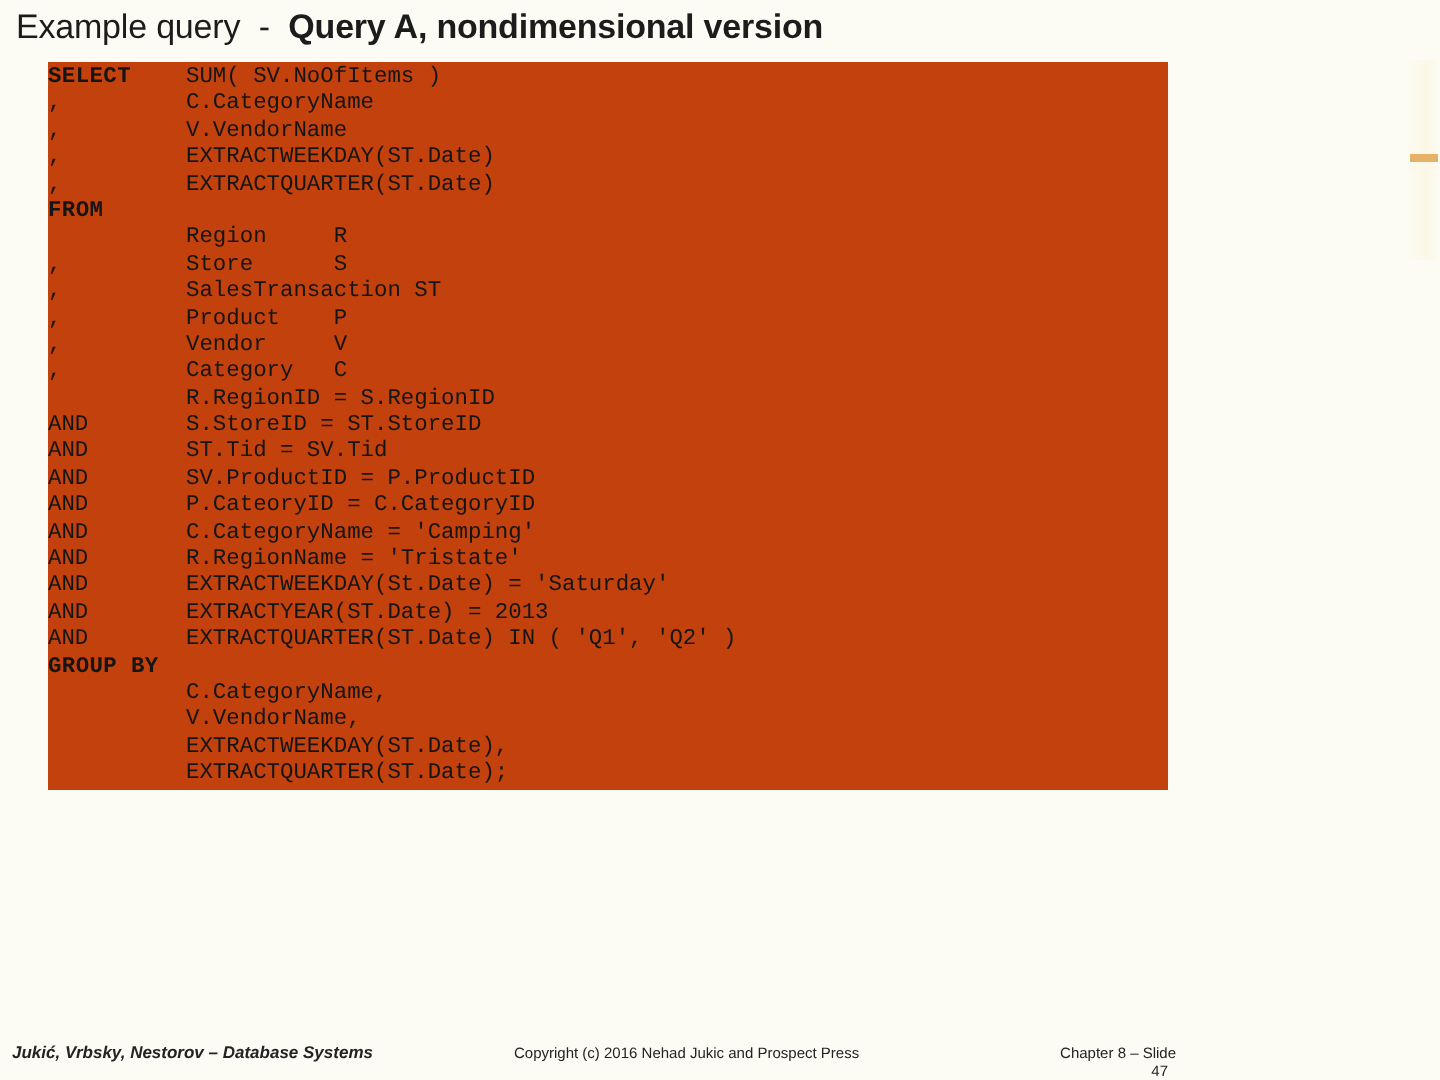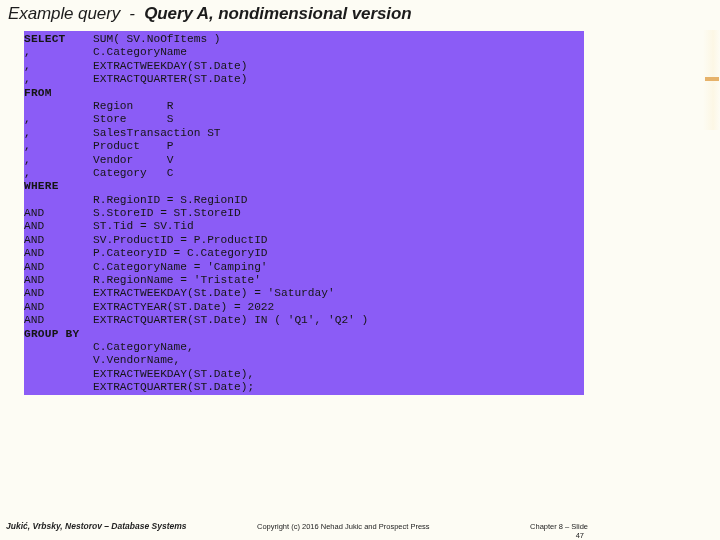--- a/index.html
+++ b/index.html
@@ -15,21 +15,20 @@
     position: relative;
   }
 
   
   #slide-title {
     position: absolute;
     left: 8px;
     top: 4px;
     font-family: "Liberation Sans", sans-serif;
     font-size: 17px;
-    font-style: italic;
     color: #1c1c1c;
     white-space: pre;
     letter-spacing: -0.1px;
   }
   #slide-title .t-strong {
     font-weight: bold;
   }
 
   
   #accent-bar {
@@ -48,21 +47,21 @@
     height: 100px;
     background: linear-gradient(90deg, rgba(255,252,240,0) 0%, rgba(252,246,226,0.85) 60%, rgba(255,255,255,0) 100%);
   }
 
   
   #code-block {
     position: absolute;
     left: 24px;
     top: 31px;
     width: 560px;
-    background: #8b5cf6;
+    background: #c2410c;
     padding: 2px 0 0 0;
   }
   .code-line {
     display: block;
     height: 13.4px;
     line-height: 13.4px;
     font-family: "Liberation Mono", "DejaVu Sans Mono", monospace;
     font-size: 11.2px;
     color: #151515;
     white-space: pre;
@@ -133,39 +132,39 @@
 <body>
 
 <div id="slide-title"><span class="t-plain">Example query  -  </span><span class="t-strong">Query A, nondimensional version</span></div>
 
 <div id="accent-bar-soft"></div>
 <div id="accent-bar"></div>
 
 <div id="code-block">
     <span class="code-line"><span class="kw">SELECT</span><span class="expr">SUM( SV.NoOfItems )</span></span>
     <span class="code-line"><span class="op">,</span><span class="expr">C.CategoryName</span></span>
+    <span class="code-line"><span class="op">,</span><span class="expr">V.VendorName</span></span>
     <span class="code-line"><span class="op">,</span><span class="expr">EXTRACTWEEKDAY(ST.Date)</span></span>
     <span class="code-line"><span class="op">,</span><span class="expr">EXTRACTQUARTER(ST.Date)</span></span>
     <span class="code-line"><span class="kw">FROM</span><span class="expr"></span></span>
     <span class="code-line"><span class="pad"></span><span class="expr">Region     R</span></span>
     <span class="code-line"><span class="op">,</span><span class="expr">Store      S</span></span>
     <span class="code-line"><span class="op">,</span><span class="expr">SalesTransaction ST</span></span>
     <span class="code-line"><span class="op">,</span><span class="expr">Product    P</span></span>
     <span class="code-line"><span class="op">,</span><span class="expr">Vendor     V</span></span>
     <span class="code-line"><span class="op">,</span><span class="expr">Category   C</span></span>
-    <span class="code-line"><span class="kw">WHERE</span><span class="expr"></span></span>
     <span class="code-line"><span class="pad"></span><span class="expr">R.RegionID = S.RegionID</span></span>
     <span class="code-line"><span class="op">AND</span><span class="expr">S.StoreID = ST.StoreID</span></span>
     <span class="code-line"><span class="op">AND</span><span class="expr">ST.Tid = SV.Tid</span></span>
     <span class="code-line"><span class="op">AND</span><span class="expr">SV.ProductID = P.ProductID</span></span>
     <span class="code-line"><span class="op">AND</span><span class="expr">P.CateoryID = C.CategoryID</span></span>
     <span class="code-line"><span class="op">AND</span><span class="expr">C.CategoryName = 'Camping'</span></span>
     <span class="code-line"><span class="op">AND</span><span class="expr">R.RegionName = 'Tristate'</span></span>
     <span class="code-line"><span class="op">AND</span><span class="expr">EXTRACTWEEKDAY(St.Date) = 'Saturday'</span></span>
-    <span class="code-line"><span class="op">AND</span><span class="expr">EXTRACTYEAR(ST.Date) = 2022</span></span>
+    <span class="code-line"><span class="op">AND</span><span class="expr">EXTRACTYEAR(ST.Date) = 2013</span></span>
     <span class="code-line"><span class="op">AND</span><span class="expr">EXTRACTQUARTER(ST.Date) IN ( 'Q1', 'Q2' )</span></span>
     <span class="code-line"><span class="kw">GROUP BY</span><span class="expr"></span></span>
     <span class="code-line"><span class="pad"></span><span class="expr">C.CategoryName,</span></span>
     <span class="code-line"><span class="pad"></span><span class="expr">V.VendorName,</span></span>
     <span class="code-line"><span class="pad"></span><span class="expr">EXTRACTWEEKDAY(ST.Date),</span></span>
     <span class="code-line"><span class="pad"></span><span class="expr">EXTRACTQUARTER(ST.Date);</span></span>
   </div>
 
 <div id="footer">
   <div id="footer-left">Jukić, Vrbsky, Nestorov – Database Systems</div>

